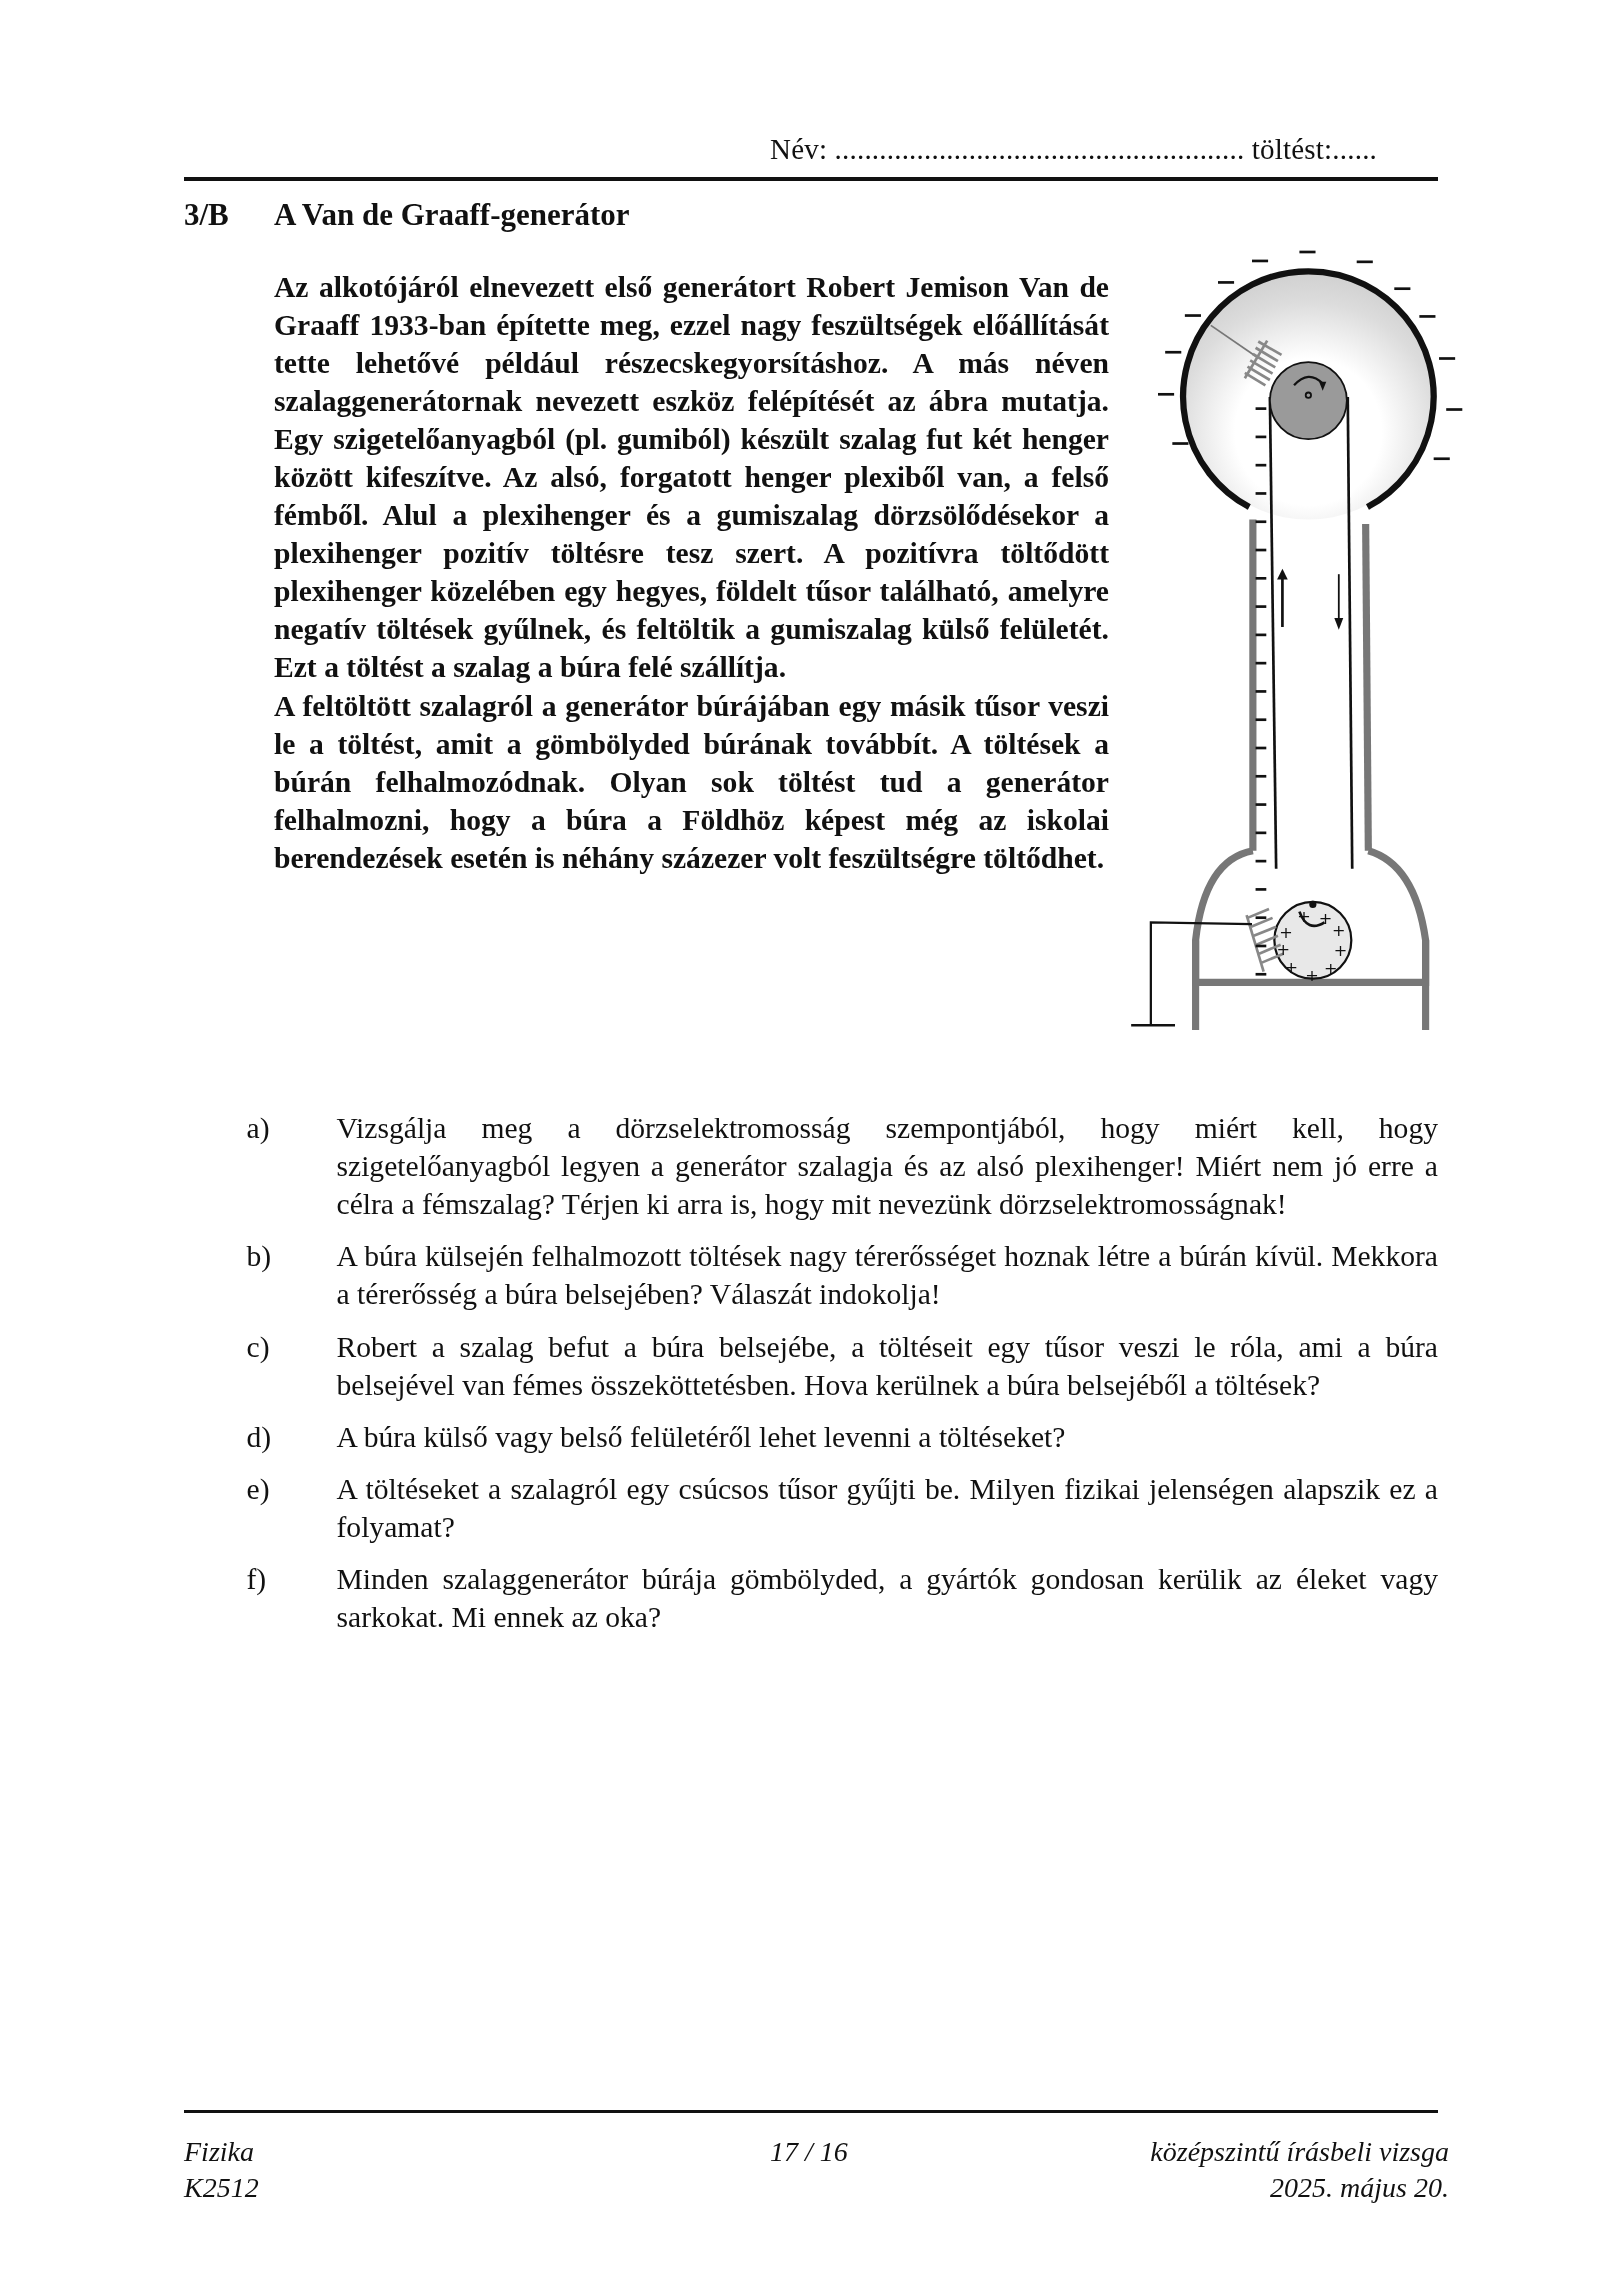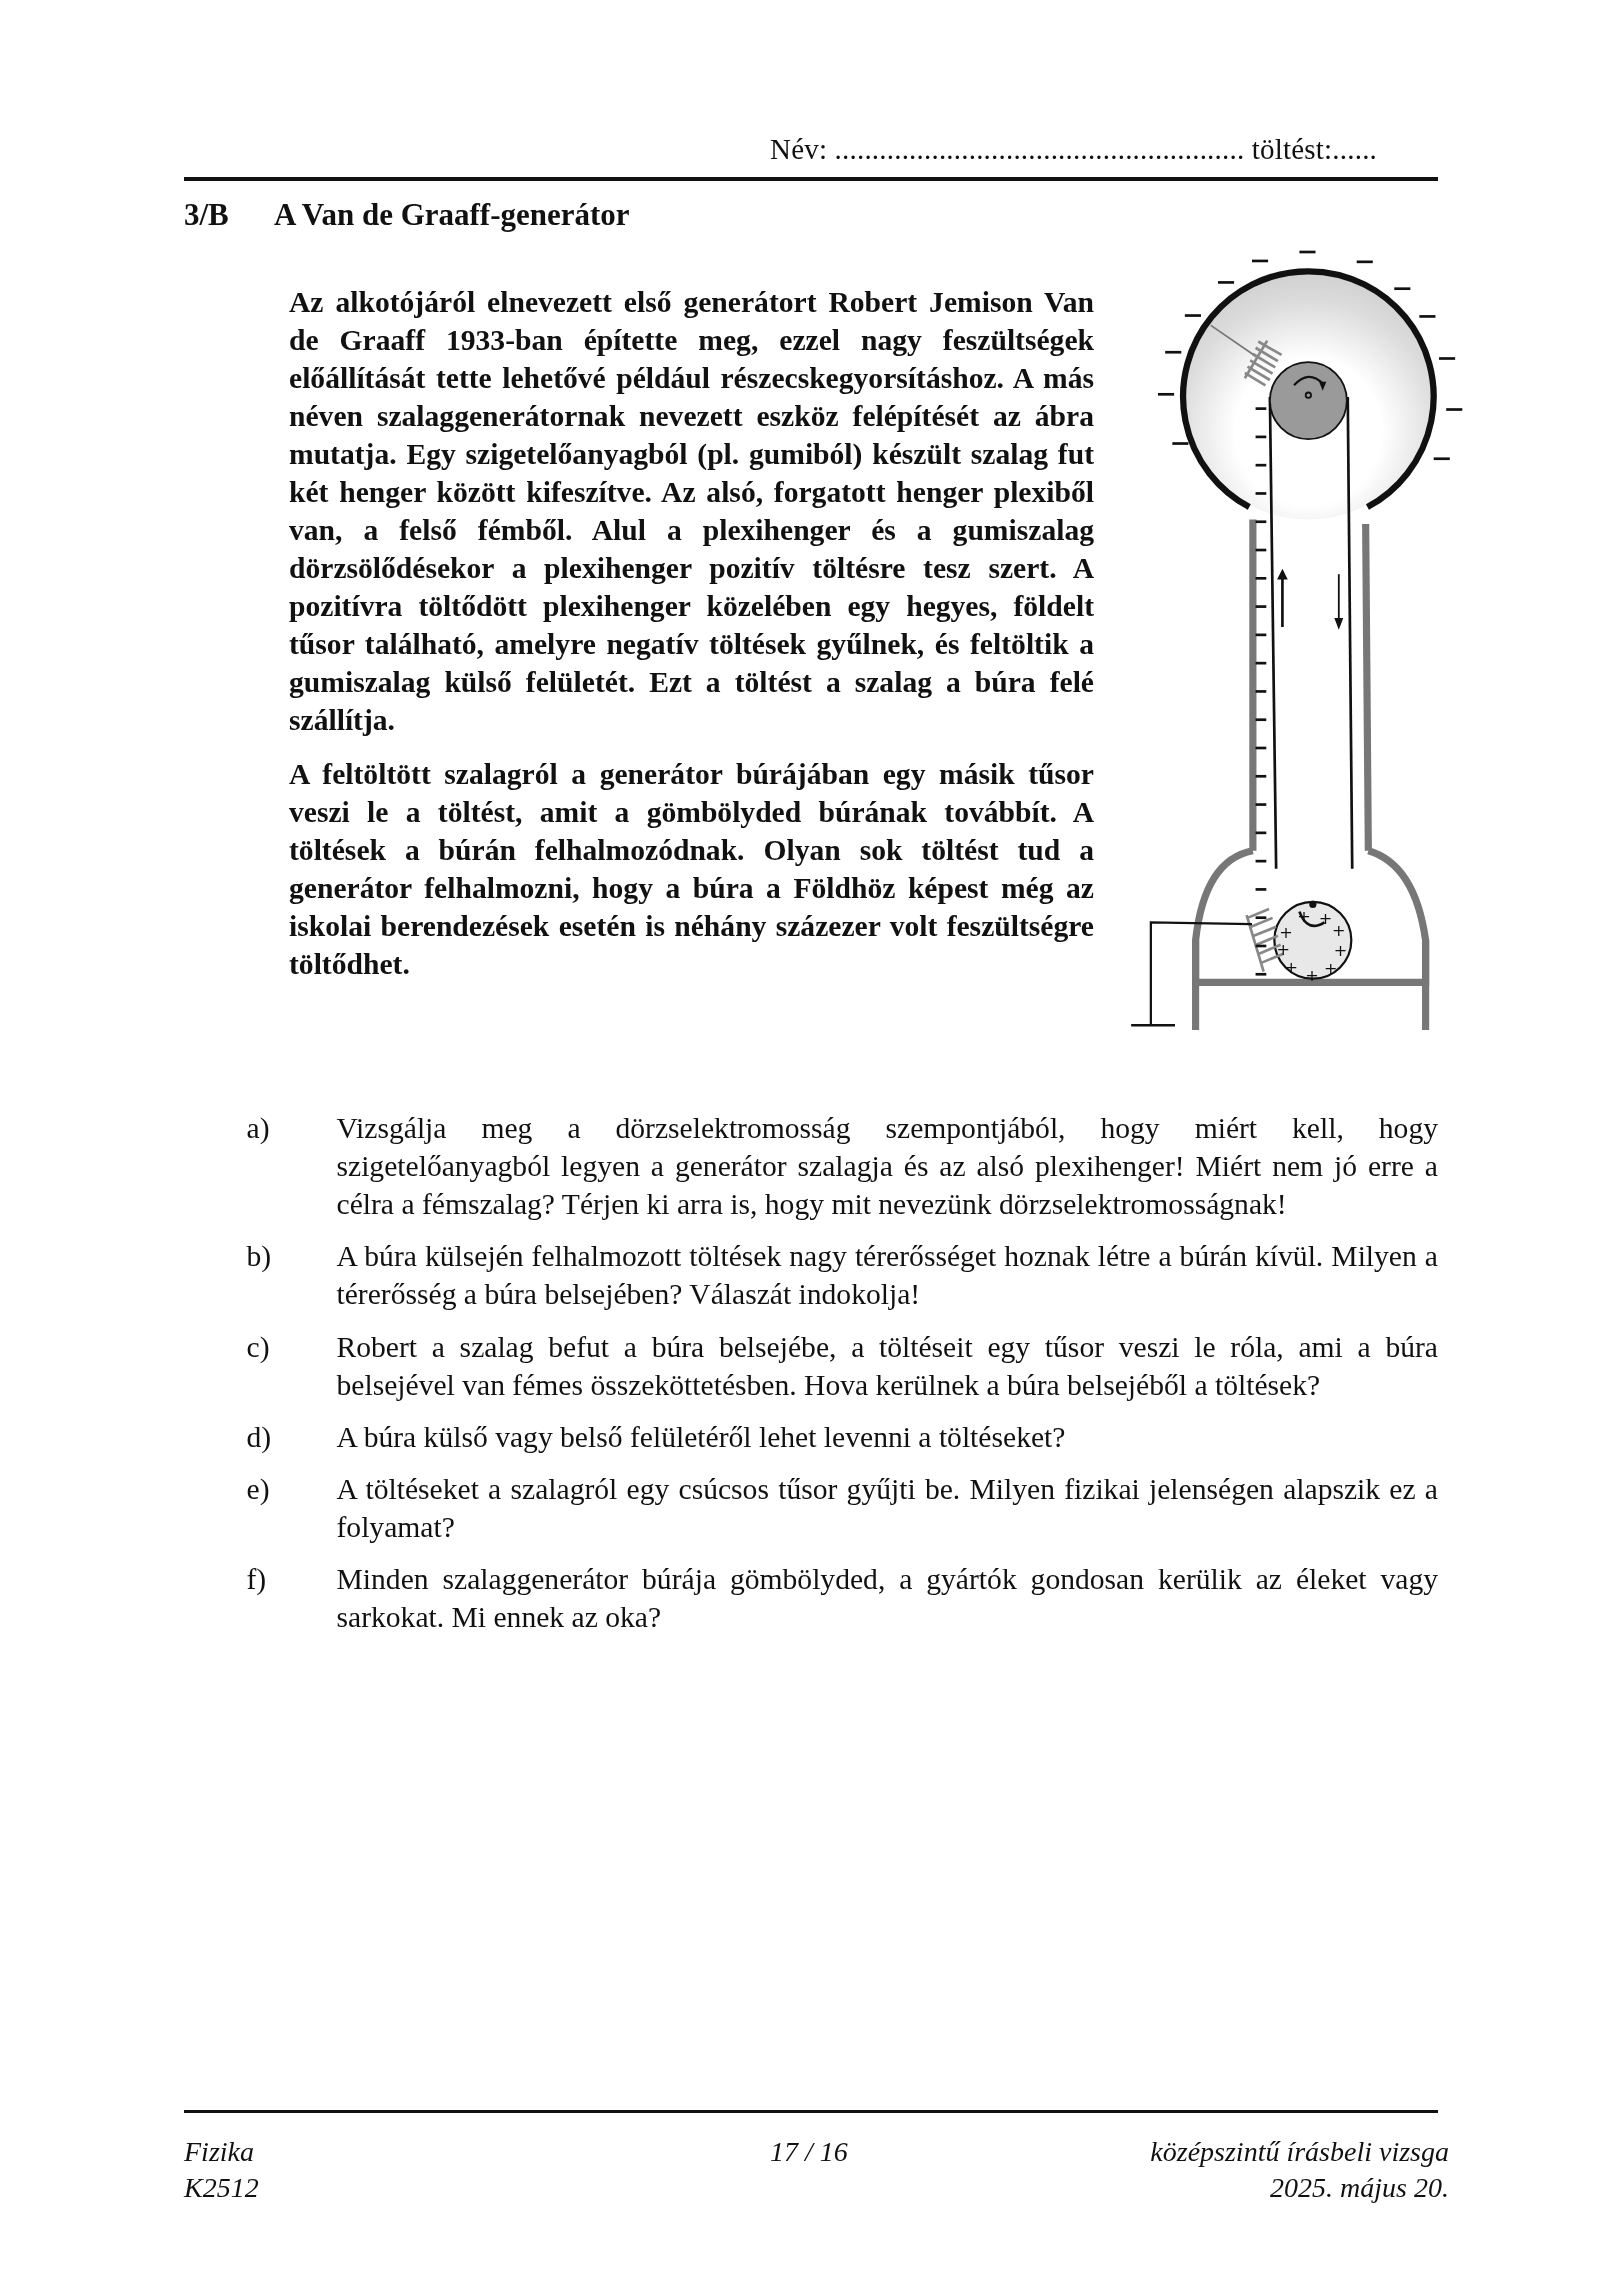--- a/index.html
+++ b/index.html
@@ -4,21 +4,21 @@
 <style>
   html, body { margin: 0; padding: 0; background: #ffffff; }
   body { width: 1621px; height: 2293px; position: relative; overflow: hidden;
          font-family: "Liberation Serif", "DejaVu Serif", serif; color: #111; }
   .abs { position: absolute; }
   #header-name { left: 770px; top: 133px; font-size: 29px; white-space: nowrap; letter-spacing: 0.2px; }
   #header-rule { left: 184px; top: 177px; width: 1254px; height: 3.6px; background: #111; }
   #task-title { left: 184px; top: 197px; font-size: 31px; font-weight: bold; white-space: nowrap; }
   #task-title .num { display: inline-block; width: 90px; }
   #intro { left: 273px; top: 267px; width: 837px; font-size: 29.6px; font-weight: bold; line-height: 38px; }
-  #intro p { margin: 16px; text-align: justify; text-align-last: left; }
+  #intro p { margin: 1px; text-align: justify; text-align-last: left; }
   #diagram { left: 1124px; top: 224px; width: 358px; height: 806px; }
   #questions { left: 242px; top: 1109px; width: 1196px; font-size: 29.6px; line-height: 38px; }
   .q { display: flex; margin-bottom: 14.3px; }
   .q-label { width: 90px; flex: none; padding-left: 4.5px; }
   .q-text { flex: 1; text-align: justify; text-align-last: left; }
   #footer-rule { left: 184px; top: 2110px; width: 1254px; height: 2.7px; background: #111; }
   .footer-text { font-size: 28px; line-height: 36px; white-space: nowrap; font-style: italic; }
   #footer-left { left: 184px; top: 2134px; }
   #footer-center { left: 770px; top: 2134px; }
   #footer-right { right: 172px; top: 2134px; text-align: right; }
@@ -154,21 +154,21 @@
     </g>
 </svg>
 
 <div id="questions" class="abs">
   <div class="q">
     <span class="q-label">a)</span>
     <span class="q-text">Vizsgálja meg a dörzselektromosság szempontjából, hogy miért kell, hogy szigetelőanyagból legyen a generátor szalagja és az alsó plexihenger! Miért nem jó erre a célra a fémszalag? Térjen ki arra is, hogy mit nevezünk dörzselektromosságnak!</span>
   </div>
   <div class="q">
     <span class="q-label">b)</span>
-    <span class="q-text">A búra külsején felhalmozott töltések nagy térerősséget hoznak létre a búrán kívül. Milyen a térerősség a búra belsejében? Válaszát indokolja!</span>
+    <span class="q-text">A búra külsején felhalmozott töltések nagy térerősséget hoznak létre a búrán kívül. Mekkora a térerősség a búra belsejében? Válaszát indokolja!</span>
   </div>
   <div class="q">
     <span class="q-label">c)</span>
     <span class="q-text">Robert a szalag befut a búra belsejébe, a töltéseit egy tűsor veszi le róla, ami a búra belsejével van fémes összeköttetésben. Hova kerülnek a búra belsejéből a töltések?</span>
   </div>
   <div class="q">
     <span class="q-label">d)</span>
     <span class="q-text">A búra külső vagy belső felületéről lehet levenni a töltéseket?</span>
   </div>
   <div class="q">

